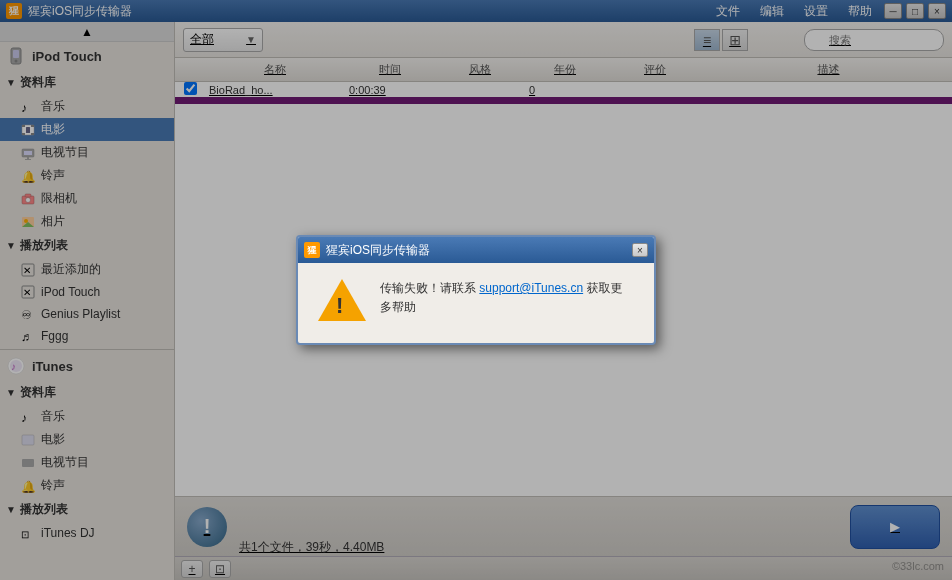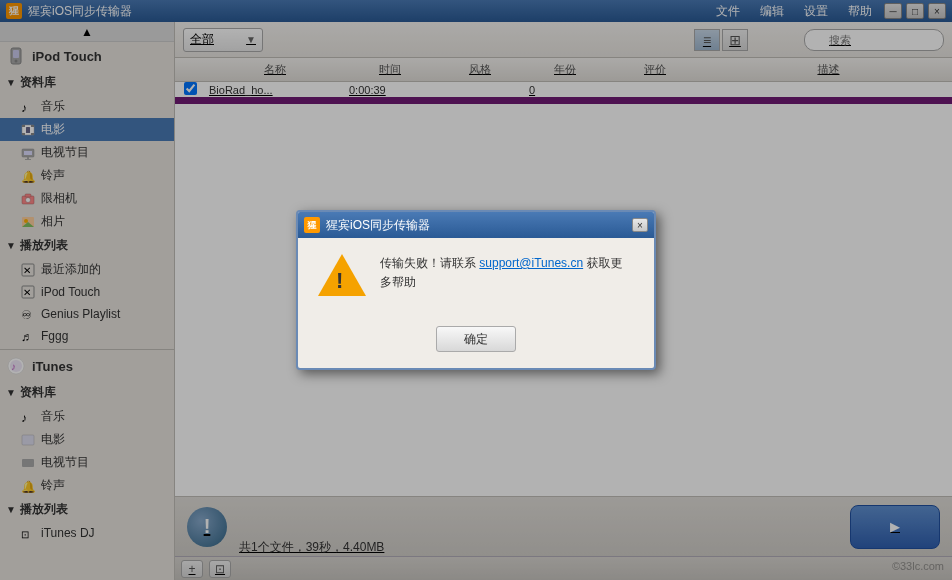--- a/index.html
+++ b/index.html
@@ -637,19 +637,16 @@
     <div class="modal-body">
       <div class="warning-icon">
         <div class="warning-triangle"></div>
       </div>
       <div class="modal-message">
         <span>传输失败！请联系</span>
         <a href="#">support@iTunes.cn</a>
         <span>获取更多帮助</span>
       </div>
     </div>
-    <div class="modal-footer">
-      <div class="modal-ok-btn">确定</div>
-    </div>
   </div>
 </div>
 
 <div class="watermark">©33lc.com</div>
 
 </body></html>

